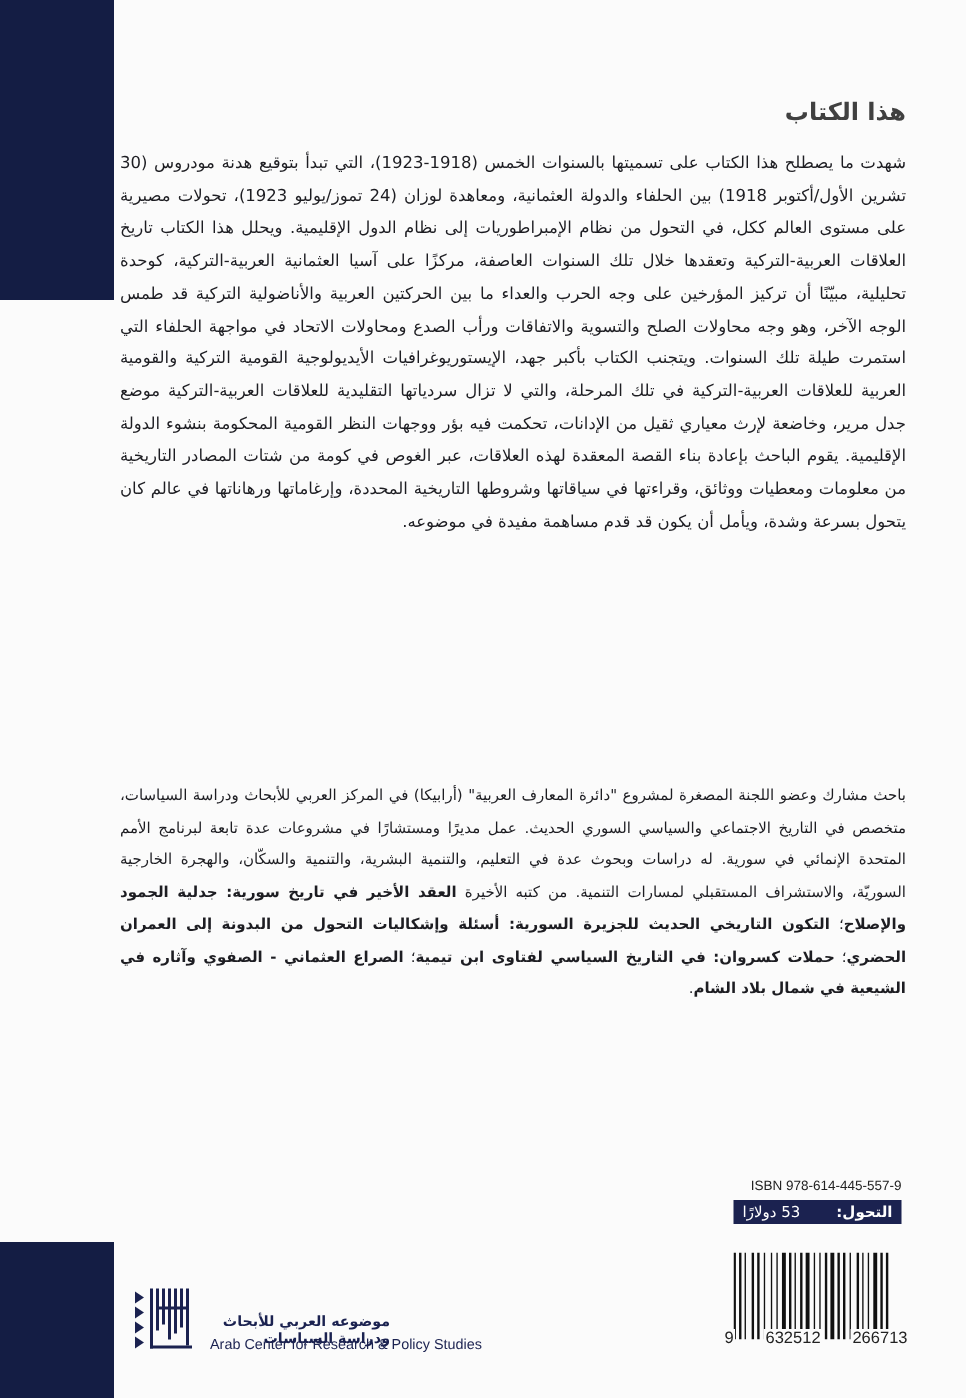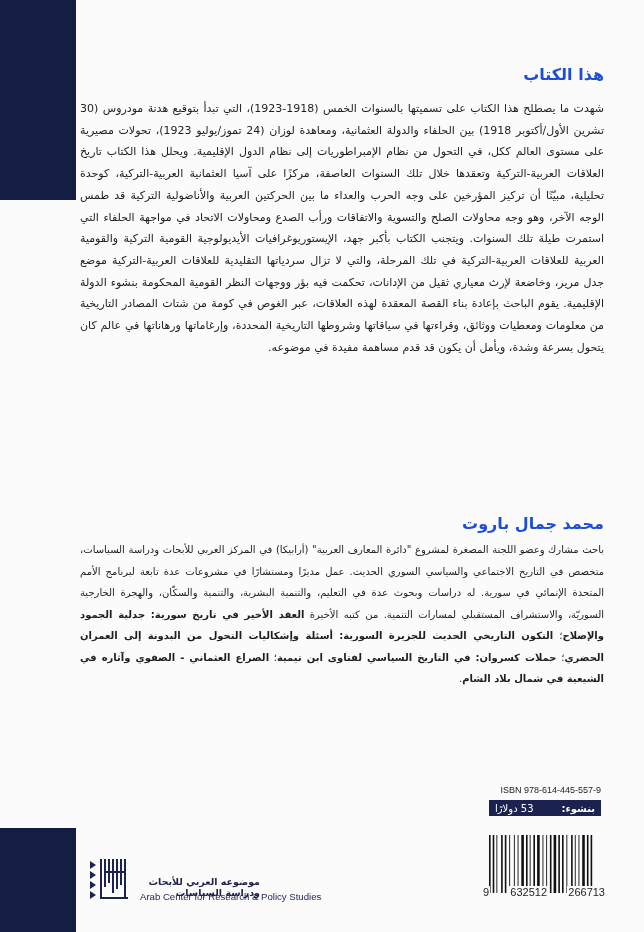--- a/index.html
+++ b/index.html
@@ -10,21 +10,21 @@
     color: #1d1d22;
   }
   .navy-block { position: absolute; left: 0; width: 76px; background: #141d44; }
   .navy-top { top: 0; height: 200px; }
   .navy-bottom { top: 828px; height: 104px; }
 
   .content {
     position: absolute; left: 80px; right: 40px; direction: rtl; text-align: justify;
   }
   .section-title {
-    font-weight: bold; color: #1d4ed8; font-size: 16px; margin: 0;
+    font-weight: bold; color: #404040; font-size: 16px; margin: 0;
   }
   .body-text {
     font-size: 11px; line-height: 21.7px; margin: 0; text-align: justify; text-align-last: right;
   }
   #about { top: 65px; }
   #about .body-text { margin-top: 14px; }
   #author { top: 514px; }
   #author .body-text { margin-top: 6px; font-size: 10px; line-height: 21.5px; }
   .bold { font-weight: bold; }
 
@@ -65,26 +65,25 @@
 
 <div class="navy-block navy-top"></div>
 <div class="navy-block navy-bottom"></div>
 
 <section class="content" id="about">
   <h2 class="section-title">هذا الكتاب</h2>
   <p class="body-text">شهدت ما يصطلح هذا الكتاب على تسميتها بالسنوات الخمس (1918-1923)، التي تبدأ بتوقيع هدنة مودروس (30 تشرين الأول/أكتوبر 1918) بين الحلفاء والدولة العثمانية، ومعاهدة لوزان (24 تموز/يوليو 1923)، تحولات مصيرية على مستوى العالم ككل، في التحول من نظام الإمبراطوريات إلى نظام الدول الإقليمية. ويحلل هذا الكتاب تاريخ العلاقات العربية-التركية وتعقدها خلال تلك السنوات العاصفة، مركزًا على آسيا العثمانية العربية-التركية، كوحدة تحليلية، مبيّنًا أن تركيز المؤرخين على وجه الحرب والعداء ما بين الحركتين العربية والأناضولية التركية قد طمس الوجه الآخر، وهو وجه محاولات الصلح والتسوية والاتفاقات ورأب الصدع ومحاولات الاتحاد في مواجهة الحلفاء التي استمرت طيلة تلك السنوات. ويتجنب الكتاب بأكبر جهد، الإيستوريوغرافيات الأيديولوجية القومية التركية والقومية العربية للعلاقات العربية-التركية في تلك المرحلة، والتي لا تزال سردياتها التقليدية للعلاقات العربية-التركية موضع جدل مرير، وخاضعة لإرث معياري ثقيل من الإدانات، تحكمت فيه بؤر ووجهات النظر القومية المحكومة بنشوء الدولة الإقليمية. يقوم الباحث بإعادة بناء القصة المعقدة لهذه العلاقات، عبر الغوص في كومة من شتات المصادر التاريخية من معلومات ومعطيات ووثائق، وقراءتها في سياقاتها وشروطها التاريخية المحددة، وإرغاماتها ورهاناتها في عالم كان يتحول بسرعة وشدة، ويأمل أن يكون قد قدم مساهمة مفيدة في موضوعه.</p>
 </section>
 
 <section class="content" id="author">
-  <h2 class="section-title">محمد جمال باروت</h2>
   <p class="body-text"><span>باحث مشارك وعضو اللجنة المصغرة لمشروع "دائرة المعارف العربية" (أرابيكا) في المركز العربي للأبحاث ودراسة السياسات، متخصص في التاريخ الاجتماعي والسياسي السوري الحديث. عمل مديرًا ومستشارًا في مشروعات عدة تابعة لبرنامج الأمم المتحدة الإنمائي في سورية. له دراسات وبحوث عدة في التعليم، والتنمية البشرية، والتنمية والسكّان، والهجرة الخارجية السوريّة، والاستشراف المستقبلي لمسارات التنمية. من كتبه الأخيرة </span><span class="bold">العقد الأخير في تاريخ سورية: جدلية الجمود والإصلاح</span><span>؛ </span><span class="bold">التكون التاريخي الحديث للجزيرة السورية: أسئلة وإشكاليات التحول من البدونة إلى العمران الحضري</span><span>؛ </span><span class="bold">حملات كسروان: في التاريخ السياسي لفتاوى ابن تيمية</span><span>؛ </span><span class="bold">الصراع العثماني - الصفوي وآثاره في الشيعية في شمال بلاد الشام</span><span>.</span></p>
 </section>
 
 <div class="price-box">
-  <span class="price-label">بنشوء:</span>
+  <span class="price-label">التحول:</span>
   <span>53 دولارًا</span>
 </div>
 
 <div class="isbn-text">ISBN 978-614-445-557-9</div>
 
 <svg class="barcode" viewBox="0 0 112 58" preserveAspectRatio="none">
   <g fill="#111" id="bars">
       <rect x="0" y="0" width="1.6" height="58"></rect>
       <rect x="3.7" y="0" width="1.6" height="58"></rect>
       <rect x="7.4" y="0" width="0.9" height="58"></rect>

